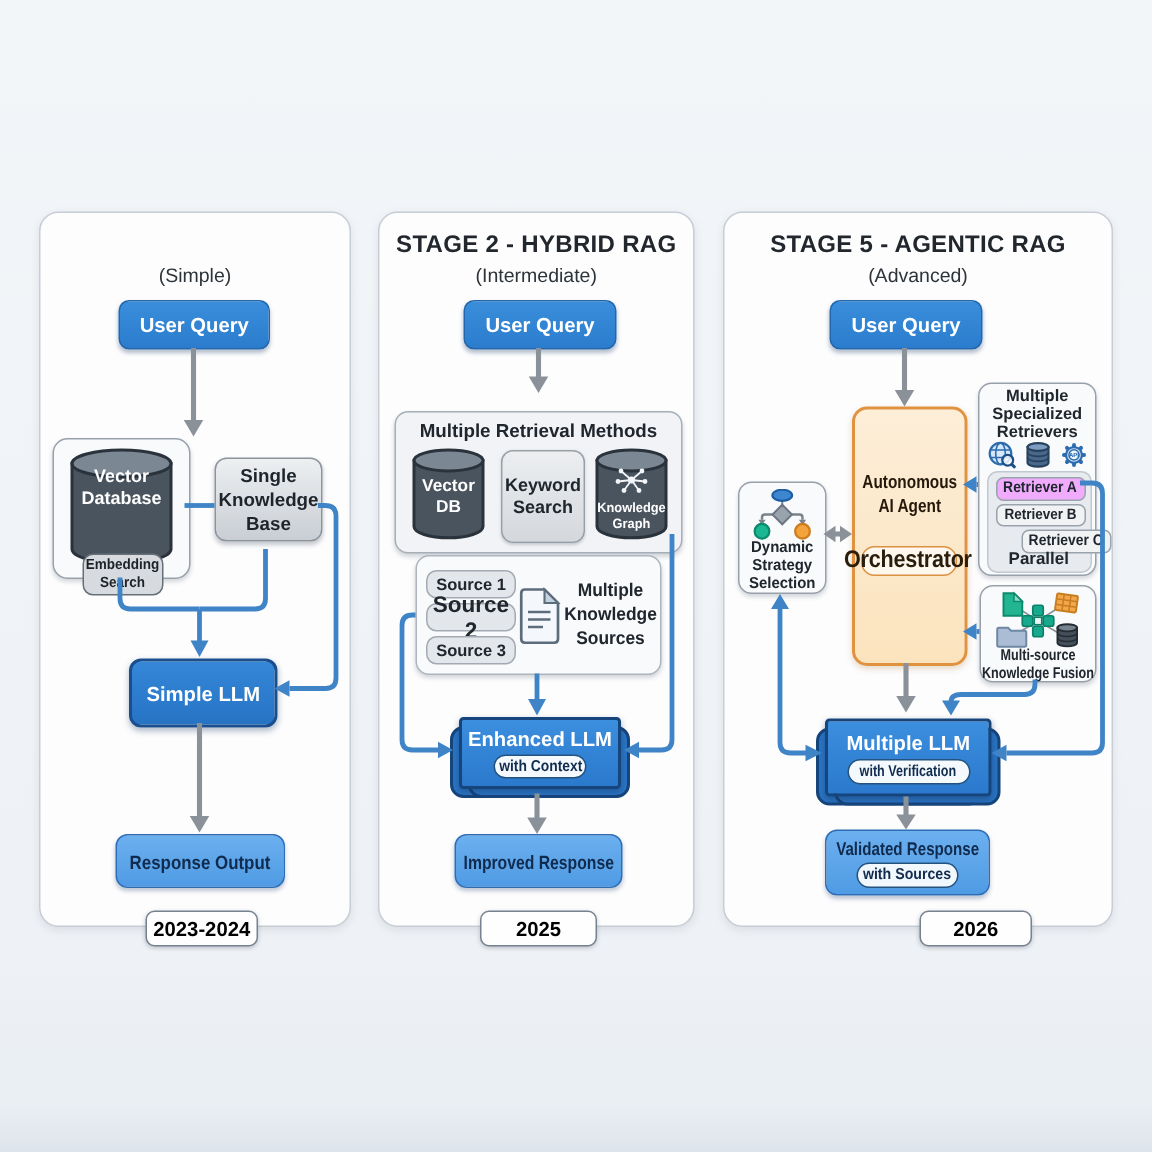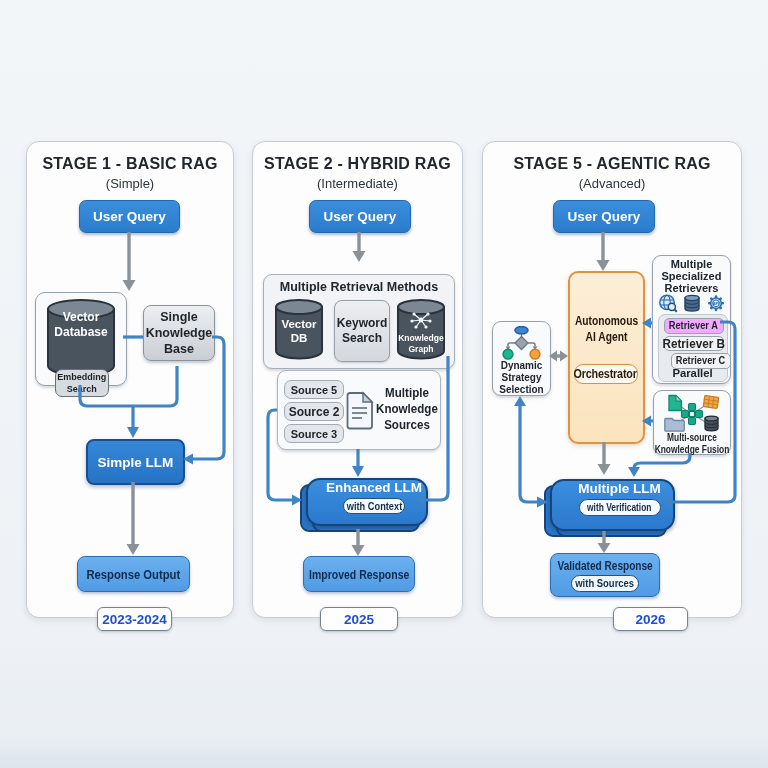--- a/index.html
+++ b/index.html
@@ -25,46 +25,45 @@
     white-space:pre-line;box-shadow:0 2px 3px rgba(70,80,95,.3);}
   .midblue{position:absolute;border-radius:8px;color:#fff;font-weight:bold;
     background:linear-gradient(180deg,#3587d8 0%,#2673c4 100%);
     border:2px solid #1a4e8e;display:flex;align-items:center;justify-content:center;
     box-shadow:0 2px 4px rgba(30,60,100,.35);}
   .lightblue{position:absolute;border-radius:8px;color:#102b4e;font-weight:bold;
     background:linear-gradient(180deg,#6cb0ef 0%,#4f9be4 100%);
     border:1.8px solid #2d6db6;display:flex;flex-direction:column;align-items:center;
     justify-content:center;box-shadow:0 2px 3px rgba(40,70,110,.3);}
   .stack-back{position:absolute;border-radius:9px;background:#2a74c4;border:2px solid #16457c;}
-  .stack-main{position:absolute;border-radius:14px;color:#fff;font-weight:bold;
+  .stack-main{position:absolute;border-radius:3px;color:#fff;font-weight:bold;
     background:linear-gradient(180deg,#3c8ede 0%,#2a79cd 100%);border:2px solid #16457c;
-    display:flex;flex-direction:column;align-items:center;justify-content:flex-start;
-    box-shadow:0 2px 4px rgba(20,50,90,.4);padding-left:14px;}
+    display:flex;flex-direction:column;align-items:center;justify-content:center;
+    box-shadow:0 2px 4px rgba(20,50,90,.4);}
   .pill{background:#f4f9fd;border:1.5px solid #24527f;border-radius:9px;color:#122c4e;
     font-weight:bold;font-size:10.5px;line-height:1;display:flex;align-items:center;
     justify-content:center;white-space:nowrap;}
   .yearbox{position:absolute;top:607px;height:22px;background:#fefefe;
-    border:1.6px solid #77828f;border-radius:6px;color:#1d4ed8;font-weight:bold;
+    border:1.6px solid #77828f;border-radius:6px;color:#000000;font-weight:bold;
     font-size:13.5px;display:flex;align-items:center;justify-content:center;
     box-shadow:0 1px 3px rgba(90,100,115,.35);}
   .cyl-label{position:absolute;left:0;right:0;text-align:center;color:#fff;font-weight:bold;
     white-space:pre-line;}
   .center-txt{display:flex;align-items:center;justify-content:center;text-align:center;
     white-space:pre-line;font-weight:bold;color:#20262d;}
   svg{display:block;}
   #wires{position:absolute;left:0;top:0;pointer-events:none;}
   .lbl{position:absolute;text-align:center;font-weight:bold;color:#20262d;white-space:pre-line;}
 </style>
 </head>
 <body>
 
 <div id="stage">
 
   <div class="panel" style="left:26px;width:206px;">
-    <div class="ptitle" style="top:13px;">STAGE 1 - BASIC RAG</div>
     <div class="psub" style="top:34px;">(Simple)</div>
   </div>
 
   <div class="bluebtn" style="left:79px;top:200px;width:99px;height:31px;">
     <span>User Query</span>
   </div>
 
   <div class="card" style="left:35px;top:292px;width:90px;height:92px;">
     <svg class="abs" style="left:10px;top:5px;" width="70" height="82" viewBox="0 0 70 82">
       <path d="M2,11 L2,68 A33,9.5 0 0 0 68,68 L68,11 Z" fill="#4a545f" stroke="#2a323c" stroke-width="2"></path>
@@ -144,23 +143,23 @@
             <circle cx="30" cy="29" r="1.6"></circle>
         </g>
       </svg>
       <div class="cyl-label" style="top:35px;font-size:9px;line-height:1.2;transform:scaleX(0.95);white-space:pre;">Knowledge
 Graph</div>
     </div>
   </div>
 
   <div class="card" style="left:277px;top:370px;width:162px;height:78px;border-radius:9px;border-color:#aeb5be;">
     <div class="abs center-txt" style="left:6px;top:9px;width:58px;height:17px;background:#e3e6ea;border:1.3px solid #a3aab3;border-radius:7px;font-size:11px;">
-      <span>Source 5</span>
-    </div>
-    <div class="abs center-txt" style="left:6px;top:31px;width:58px;height:17px;background:#e3e6ea;border:1.3px solid #a3aab3;border-radius:7px;font-size:12px;">
+      <span>Source 1</span>
+    </div>
+    <div class="abs center-txt" style="left:6px;top:31px;width:58px;height:17px;background:#e3e6ea;border:1.3px solid #a3aab3;border-radius:7px;font-size:15px;">
       <span>Source 2</span>
     </div>
     <div class="abs center-txt" style="left:6px;top:53px;width:58px;height:17px;background:#e3e6ea;border:1.3px solid #a3aab3;border-radius:7px;font-size:11px;">
       <span>Source 3</span>
     </div>
     <svg class="abs" style="left:67px;top:20px;" width="30" height="40" viewBox="0 0 30 40">
       <path d="M5,2 H18 L27,11 V35 Q27,37.5 24.5,37.5 H5 Q2.5,37.5 2.5,35 V4.5 Q2.5,2 5,2 Z" fill="#f4f8fc" stroke="#5d6c7b" stroke-width="1.8"></path>
       <path d="M18,2 L18,11 L27,11 Z" fill="#c4d2df" stroke="#5d6c7b" stroke-width="1.4"></path>
       <g stroke="#5d6c7b" stroke-width="1.6">
         <line x1="7" y1="17" x2="22" y2="17"></line>
@@ -195,21 +194,21 @@
     <div class="psub" style="top:34px;">(Advanced)</div>
   </div>
 
   <div class="bluebtn" style="left:553px;top:200px;width:100px;height:31px;">
     <span>User Query</span>
   </div>
 
   <div class="abs" style="left:568px;top:271px;width:73px;height:169px;background:linear-gradient(180deg,#fdeed8 0%,#fbe3bd 100%);border:2.5px solid #e0923f;border-radius:10px;box-shadow:0 2px 4px rgba(160,110,40,.25);">
     <div class="lbl" style="left:-10px;right:-10px;top:40px;font-size:12.5px;line-height:1.28;color:#23180a;transform:scaleX(0.82);white-space:pre;">Autonomous
 AI Agent</div>
-    <div class="abs center-txt" style="left:3.5px;top:91px;width:62px;height:18px;background:#fdf7ee;border:1.6px solid #dd9040;border-radius:9px;font-size:12px;color:#2a1d0c;letter-spacing:-0.2px;">
+    <div class="abs center-txt" style="left:3.5px;top:91px;width:62px;height:18px;background:#fdf7ee;border:1.6px solid #dd9040;border-radius:9px;font-size:16px;color:#2a1d0c;letter-spacing:-0.2px;">
       <span style="transform:scaleX(0.9);display:inline-block;white-space:nowrap;">Orchestrator</span>
     </div>
   </div>
 
   <div class="card" style="left:492px;top:321px;width:57px;height:73px;border-radius:9px;">
     <svg class="abs" style="left:6px;top:4px;" width="45" height="34" viewBox="0 0 45 34">
       <line x1="22.5" y1="7" x2="22.5" y2="11" stroke="#7a828c" stroke-width="1.3"></line>
       <path d="M16,17 H11 Q9,17 9,19 V20.5" fill="none" stroke="#7a828c" stroke-width="1.6"></path>
       <path d="M29,17 H34 Q36,17 36,19 V20.5" fill="none" stroke="#7a828c" stroke-width="1.6"></path>
       <polygon points="6.6,20.5 11.4,20.5 9,24.2" fill="#7a828c"></polygon>
@@ -256,24 +255,24 @@
         </g>
         <circle cx="58" cy="9.3" r="5.3" fill="#d6e8f9" stroke="#2d6cae" stroke-width="1.5"></circle>
         <circle cx="58" cy="9.3" r="3.4" fill="#eef5fc" stroke="#2d6cae" stroke-width="1"></circle>
         <text x="58" y="10.8" font-size="4" font-weight="bold" fill="#1d5fa5" text-anchor="middle" font-family="Liberation Sans, sans-serif">API</text>
       </g>
     </svg>
     <div class="abs" style="left:4.5px;top:58px;width:68px;height:66px;background:#e7eaee;border:1px solid #c2c8cf;border-radius:7px;">
       <div class="abs center-txt" style="left:5px;top:3px;width:58px;height:13.5px;background:#f0abfc;border:1.3px solid #9aa2ab;border-radius:5px;font-size:10.3px;">
         <span style="white-space:nowrap;transform:scaleX(0.9);display:inline-block;">Retriever A</span>
       </div>
-      <div class="abs center-txt" style="left:5px;top:20.5px;width:58px;height:13.5px;background:#f0f2f4;border:1.3px solid #9aa2ab;border-radius:5px;font-size:13px;">
+      <div class="abs center-txt" style="left:5px;top:20.5px;width:58px;height:13.5px;background:#f0f2f4;border:1.3px solid #9aa2ab;border-radius:5px;font-size:10px;">
         <span style="white-space:nowrap;transform:scaleX(0.9);display:inline-block;">Retriever B</span>
       </div>
-      <div class="abs center-txt" style="left:12px;top:38px;width:58px;height:13.5px;background:#f0f2f4;border:1.3px solid #9aa2ab;border-radius:5px;font-size:10.3px;">
+      <div class="abs center-txt" style="left:22px;top:38px;width:58px;height:13.5px;background:#f0f2f4;border:1.3px solid #9aa2ab;border-radius:5px;font-size:10.3px;">
         <span style="white-space:nowrap;transform:scaleX(0.9);display:inline-block;">Retriever C</span>
       </div>
       <div class="lbl" style="left:0;right:0;top:52px;font-size:11.3px;">Parallel</div>
     </div>
   </div>
 
   <div class="card" style="left:653px;top:390px;width:76px;height:63px;border-radius:9px;">
     <svg class="abs" style="left:6px;top:3px;" width="64" height="40" viewBox="0 0 64 40">
       <g stroke="#8a9199" stroke-width="1.1">
         <line x1="32" y1="20" x2="15" y2="9"></line>

